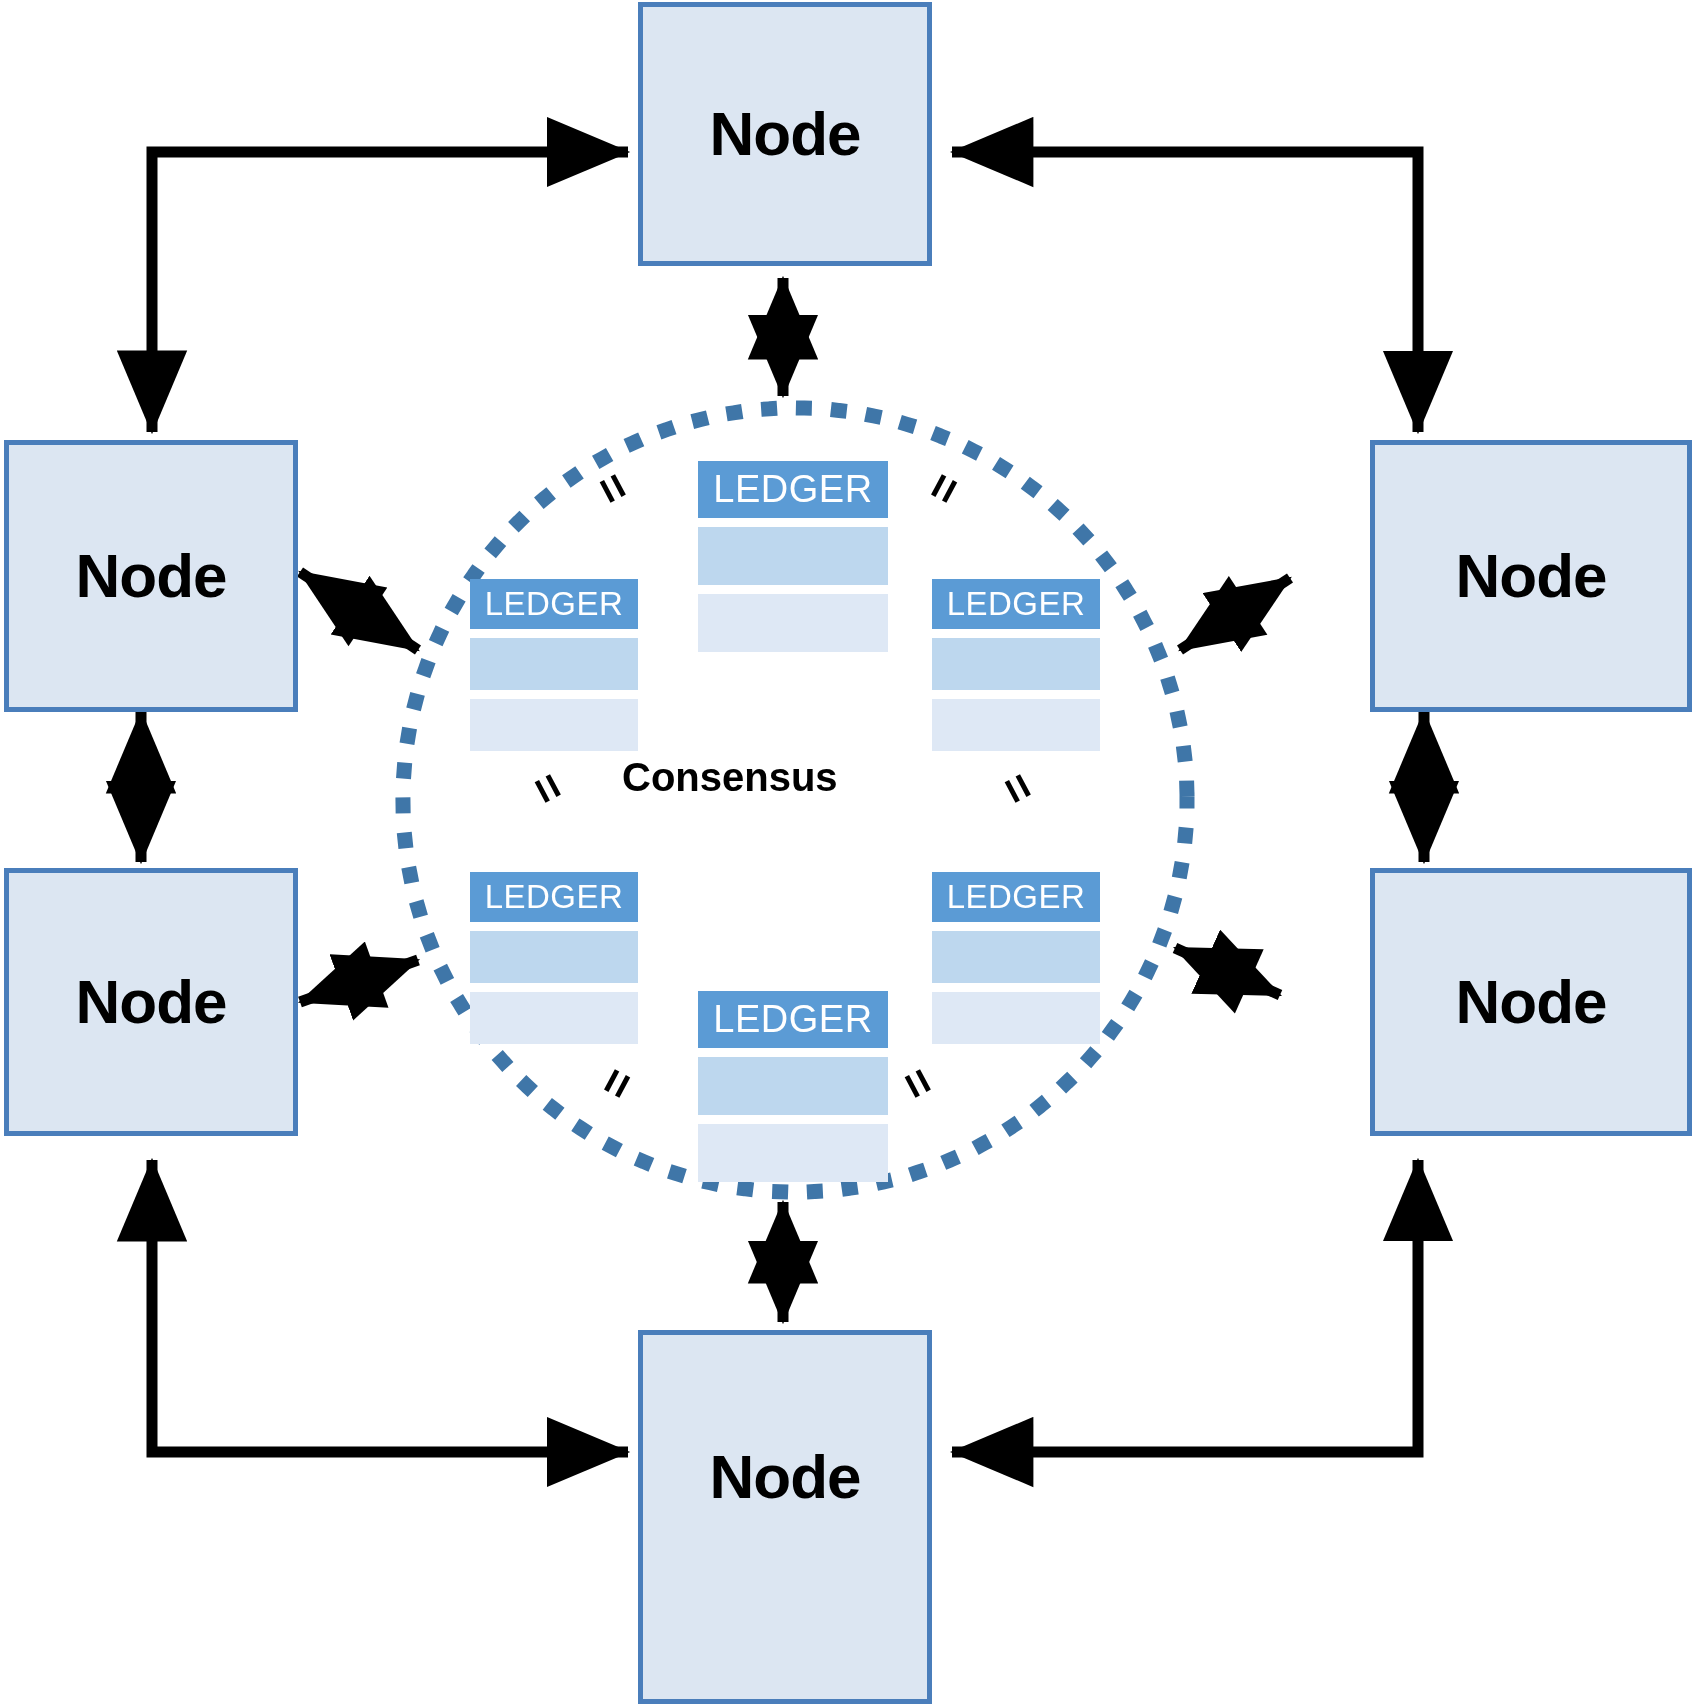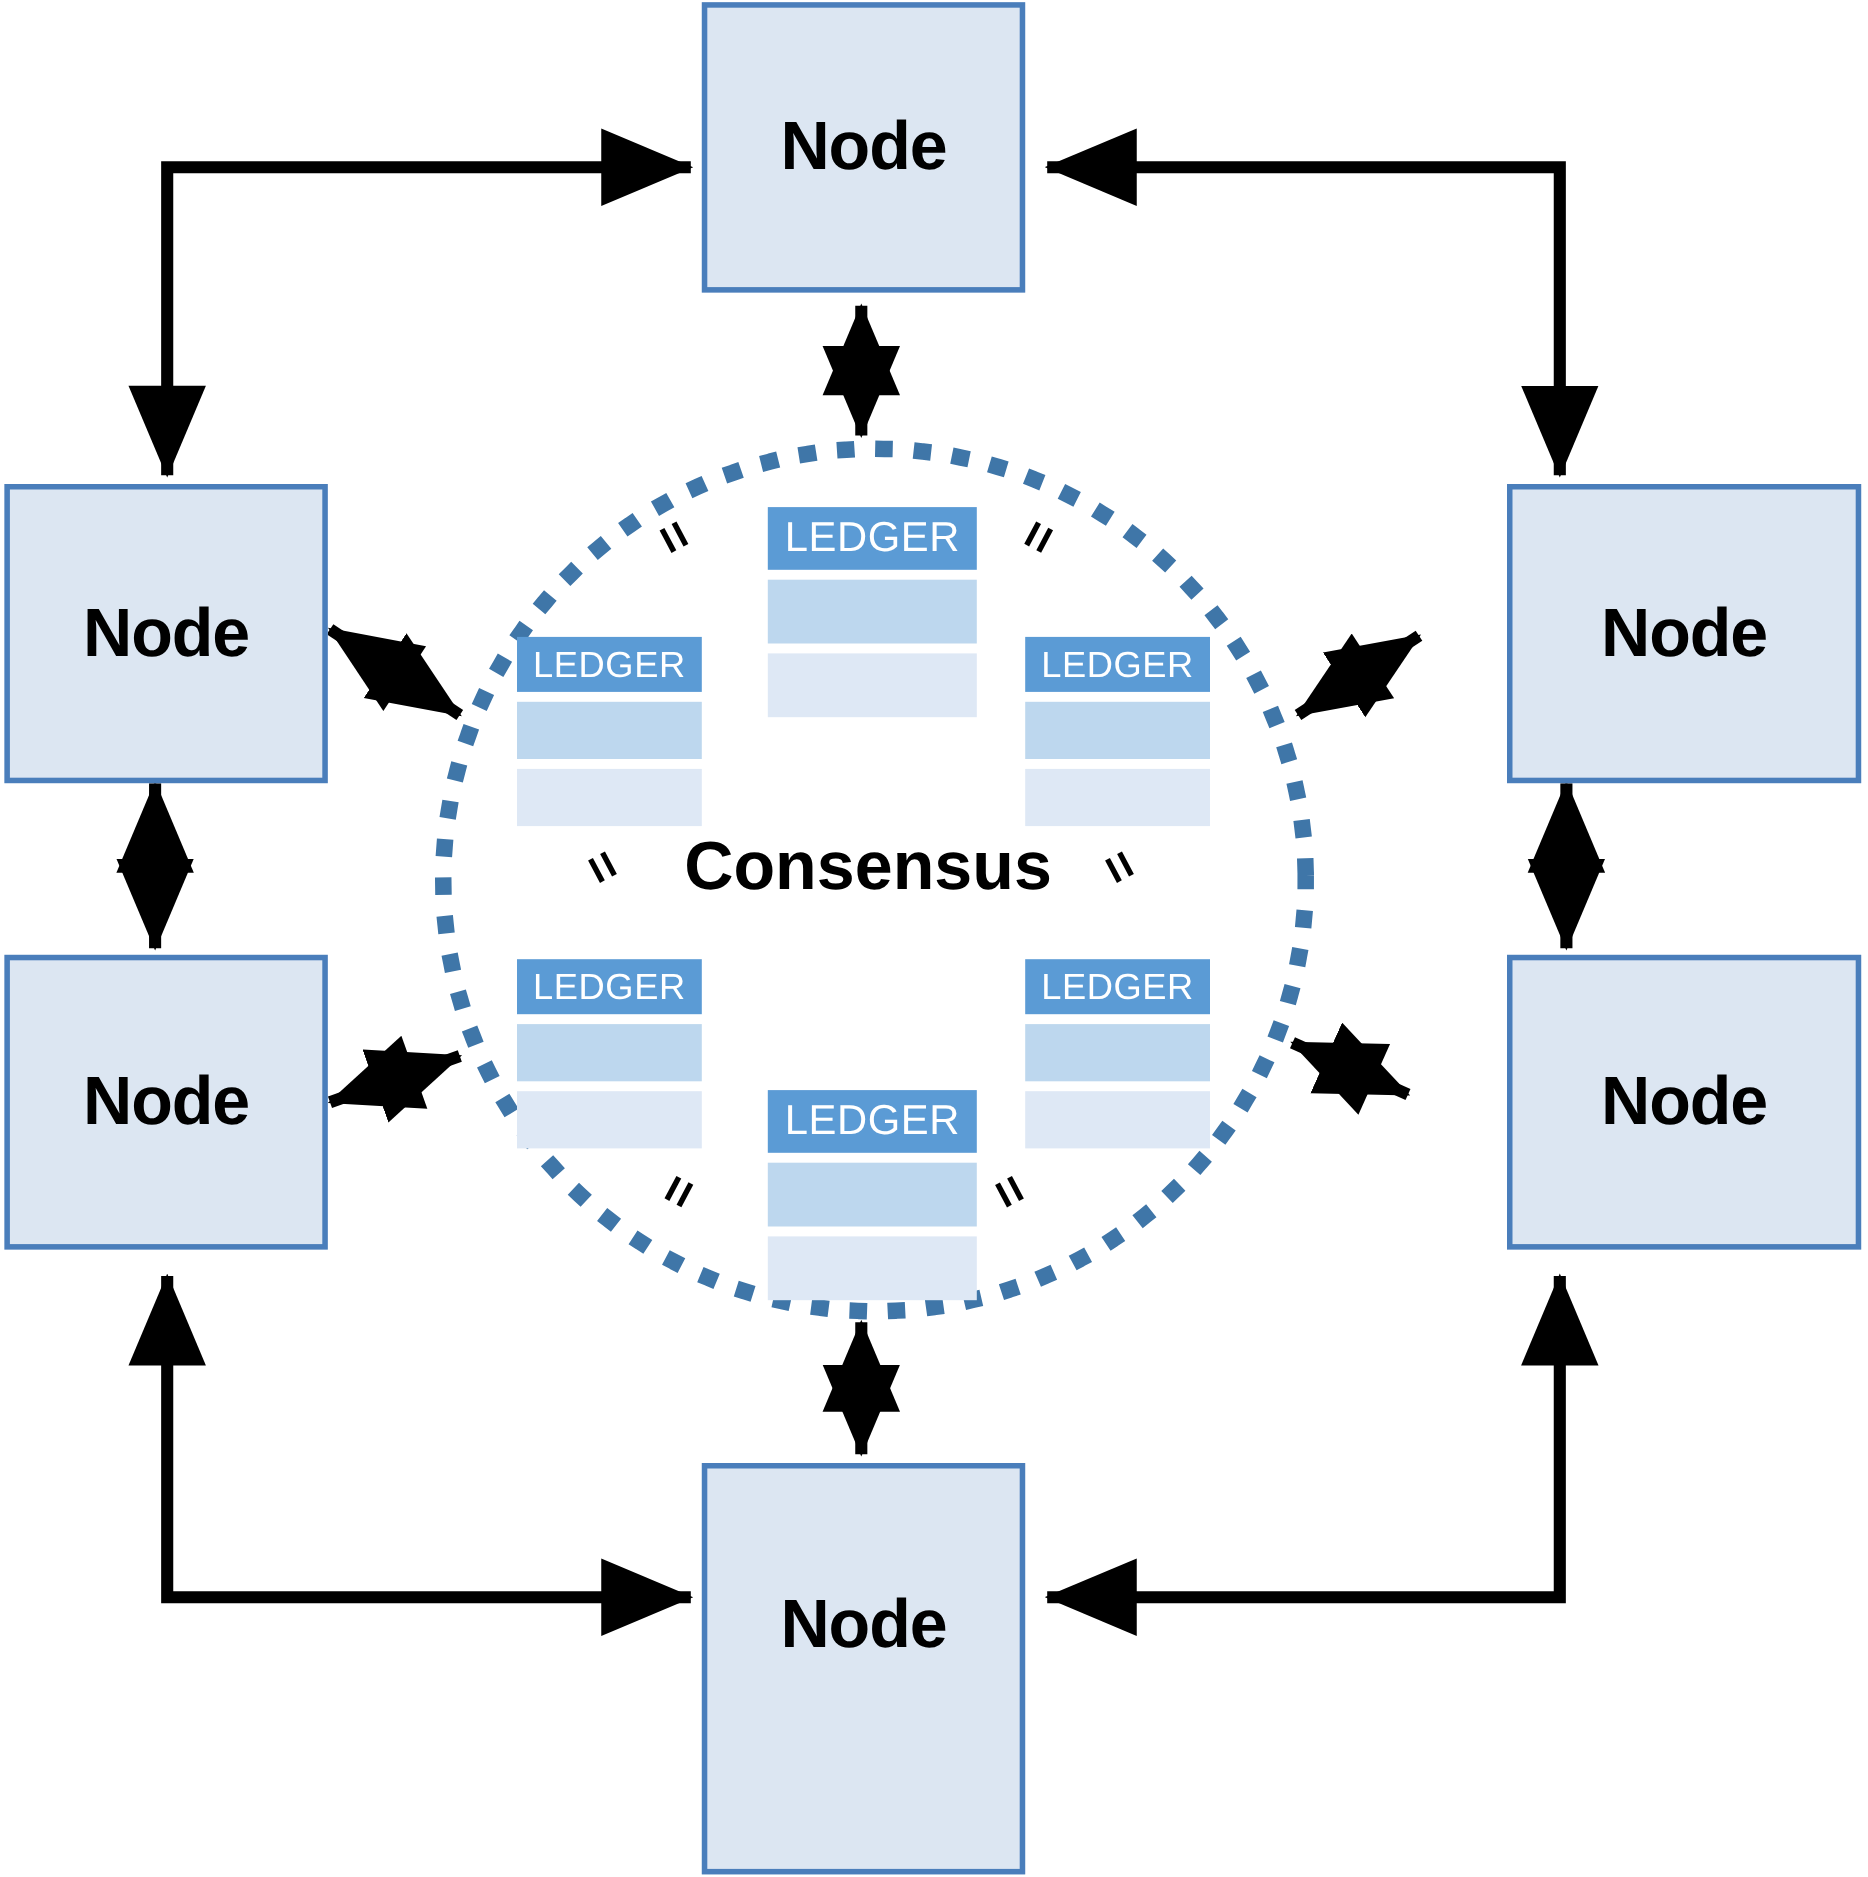--- a/index.html
+++ b/index.html
@@ -69,21 +69,21 @@
     height: 52px;
     margin-top: 9px;
   }
   .ledger.big .ledger-row-1,
   .ledger.big .ledger-row-2 { height: 58px; }
   
   .consensus {
     position: absolute;
     font-family: "Liberation Sans", sans-serif;
     font-weight: bold;
-    font-size: 62px;
+    font-size: 40px;
     color: #000000;
     white-space: nowrap;
     line-height: 1;
   }
   
   .eq {
     position: absolute;
     font-family: "Liberation Sans", sans-serif;
     font-weight: bold;
     font-size: 46px;

